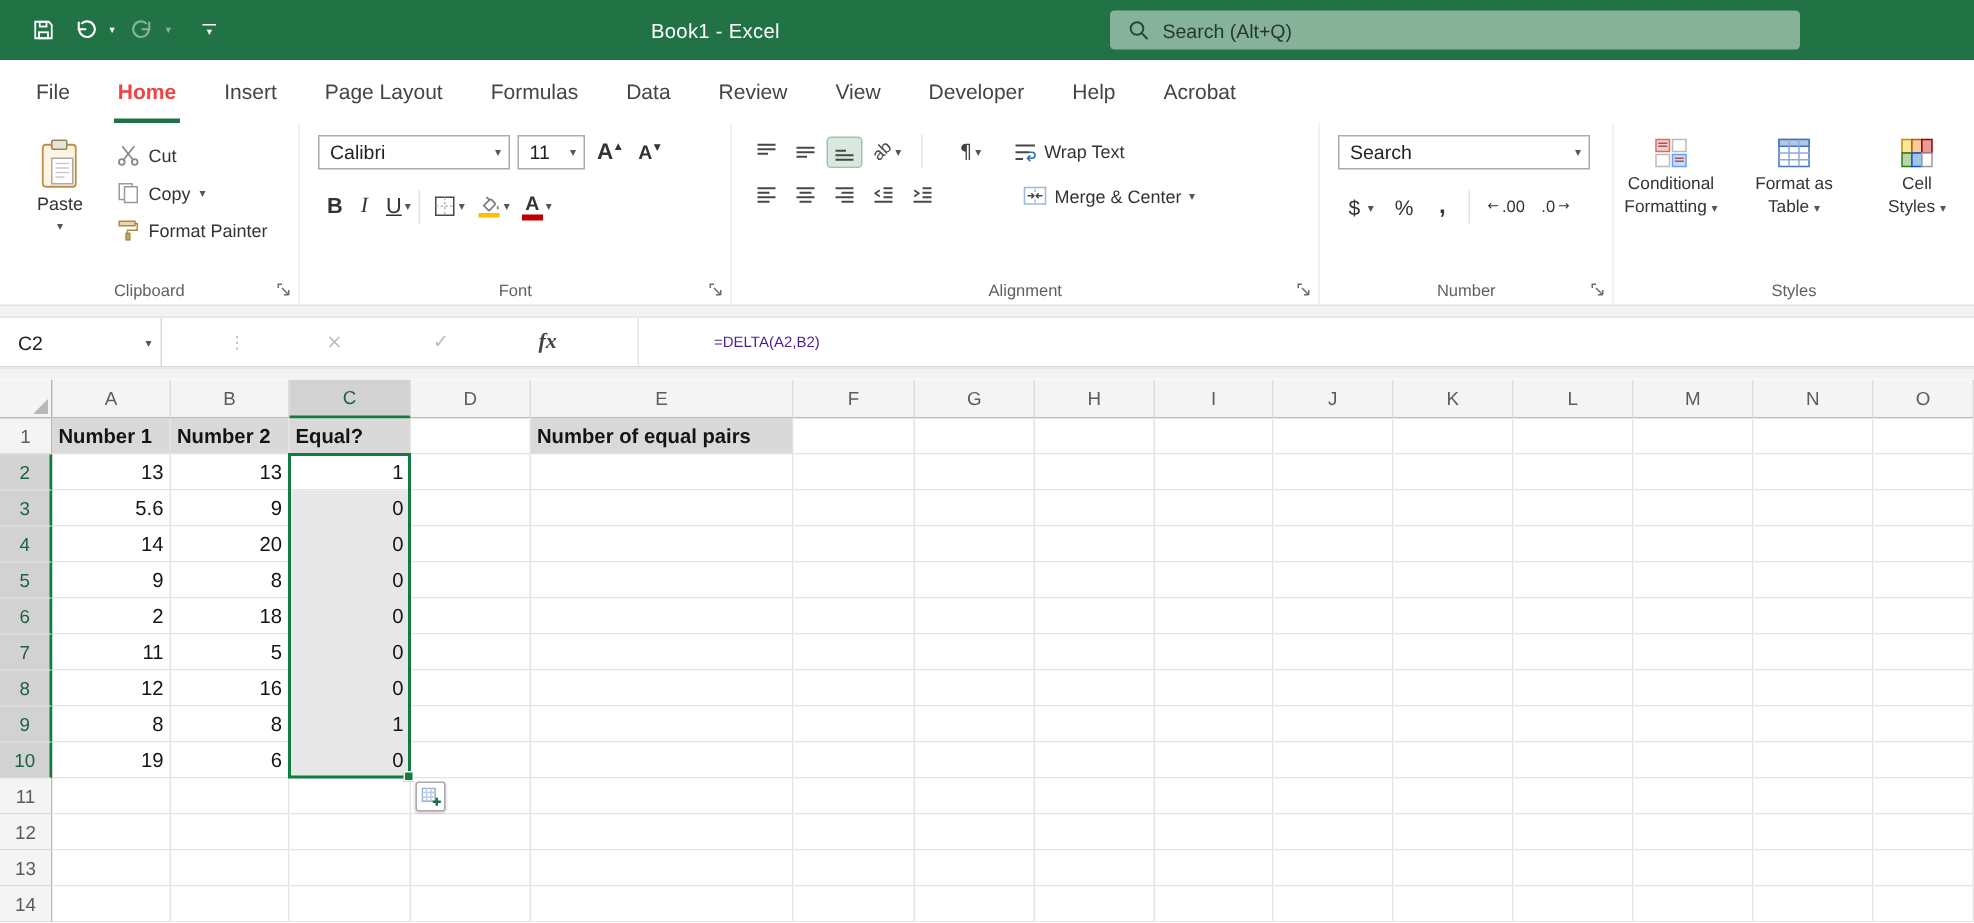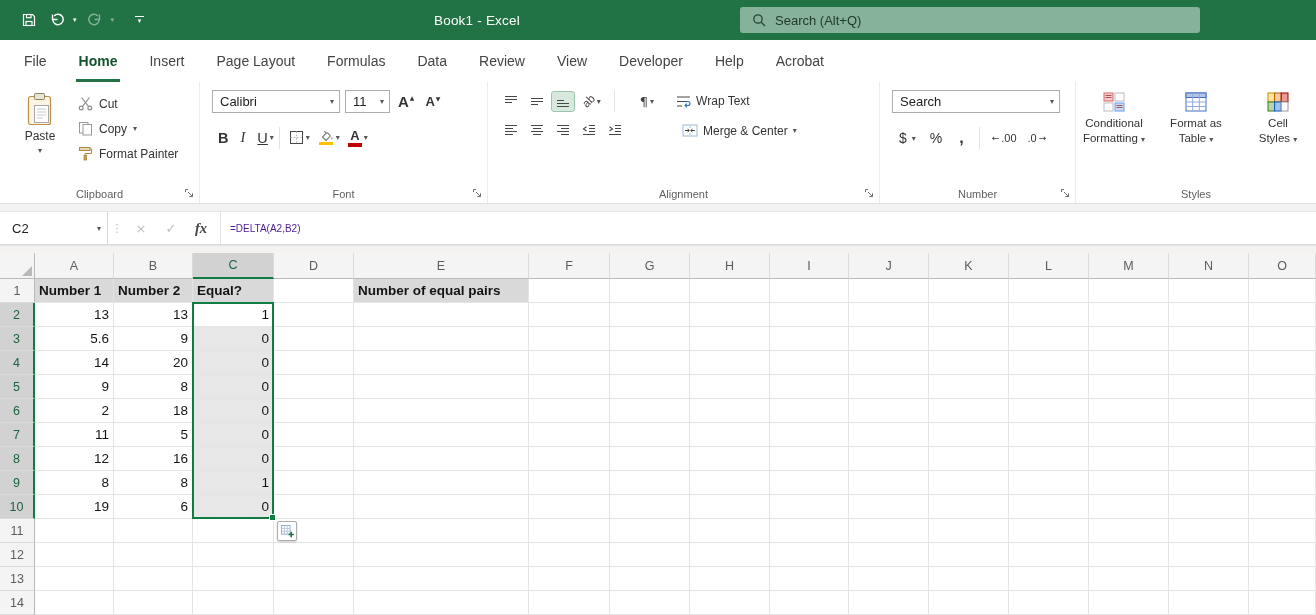--- a/index.html
+++ b/index.html
@@ -15,21 +15,21 @@
   .dim { opacity:.45; }
   .qat-custom { display:flex; flex-direction:column; align-items:center; margin-left:16px; }
   .qat-custom .bar { width:9px; height:1.5px; background:#fff; margin-bottom:1px; }
   .qat-custom .cc { font-size:7px; color:#fff; line-height:6px; }
   .tb-title { position:absolute; left:402px; top:0; height:40px; display:flex; align-items:center; color:#fff; font-size:13.5px; letter-spacing:.2px;margin-left:32px; }
   .tb-search { position:absolute; left:740px; top:7px; width:460px; height:26px; background:rgba(255,255,255,.45); border-radius:3px; display:flex; align-items:center; gap:9px; padding-left:12px; font-size:13px; color:#233A2D; }
 
   
   .tabrow { height:42px; display:flex; align-items:stretch; padding-left:8px; background:#fff; }
   .tab { display:flex; align-items:center; padding:0 16px; font-size:14px; color:#444; position:relative; }
-  .tab.active { color:#14532d; font-weight:700; }
+  .tab.active { color:#ef4444; font-weight:700; }
   .tab.active::after { content:""; position:absolute; left:13px; right:13px; bottom:0; height:3px; background:#217346; }
 
   
   .ribbon { height:122px; display:flex; background:#fff; border-bottom:1px solid #E3E3E3; }
   .rgroup { position:relative; border-right:1px solid #ECECEC; height:100%; }
   .rgroup-label { position:absolute; bottom:3px; left:0; right:0; text-align:center; font-size:11px; color:#605F5F; }
   .launcher { position:absolute; right:4px; bottom:4px; width:12px; height:12px; display:flex; align-items:center; justify-content:center; }
   .car { font-size:8px; color:#555; }
   .vsep { width:1px; height:22px; background:#E3E3E3; margin:0 5px; }
   .icobtn { display:flex; align-items:center; gap:2px; padding:3px 4px; border-radius:2px; }
@@ -73,21 +73,21 @@
   .dec { font-size:11px; color:#333; }
   .dec .glyph { font-size:9px; }
 
   .g-styles { width:240px; padding:8px 0 20px 0; display:flex; justify-content:space-between; gap:2px; border-right:none; }
   .bigbtn { width:76px; display:flex; flex-direction:column; align-items:center; gap:4px; padding-top:2px; font-size:11.5px; color:#333; text-align:center; line-height:1.3; }
 
   
   .strip { height:8px; background:#F3F2F1; }
   .strip-top { border-bottom:1px solid #E6E6E6; }
   .strip-bot { border-top:1px solid #E6E6E6; }
-  .formula-row { height:33px; display:flex; align-items:stretch; background:#fff; border-bottom:1px solid #D8D8D8; }
+  .formula-row { height:33px; display:flex; align-items:stretch; background:#fff; border-bottom:1px solid #D8D8D8;gap:41px; }
   .namebox { width:108px; display:flex; align-items:center; justify-content:space-between; padding:0 6px 0 12px; border-right:1px solid #D8D8D8; font-size:13px; color:#222; }
   .nb-drag { width:18px; display:flex; align-items:center; justify-content:center; color:#B9B9B9; font-size:11px; }
   .fxb { display:flex; align-items:center; justify-content:center; width:30px; font-size:13px; color:#BDBDBD; }
   .fxb-fx { color:#444; font-style:italic; font-family:"Liberation Serif",serif; font-size:14.5px; font-weight:600; }
   .fx-sep { width:1px; background:#E3E3E3; margin-left:4px; }
   .formula-input { flex:1; display:flex; align-items:center; padding-left:9px; font-size:10px; color:#4c1d95; }
 
   
   .sheet-area { position:relative; width:1316px; height:362px; overflow:hidden; background:#fff; }
   .sheet-grid { display:grid; }

